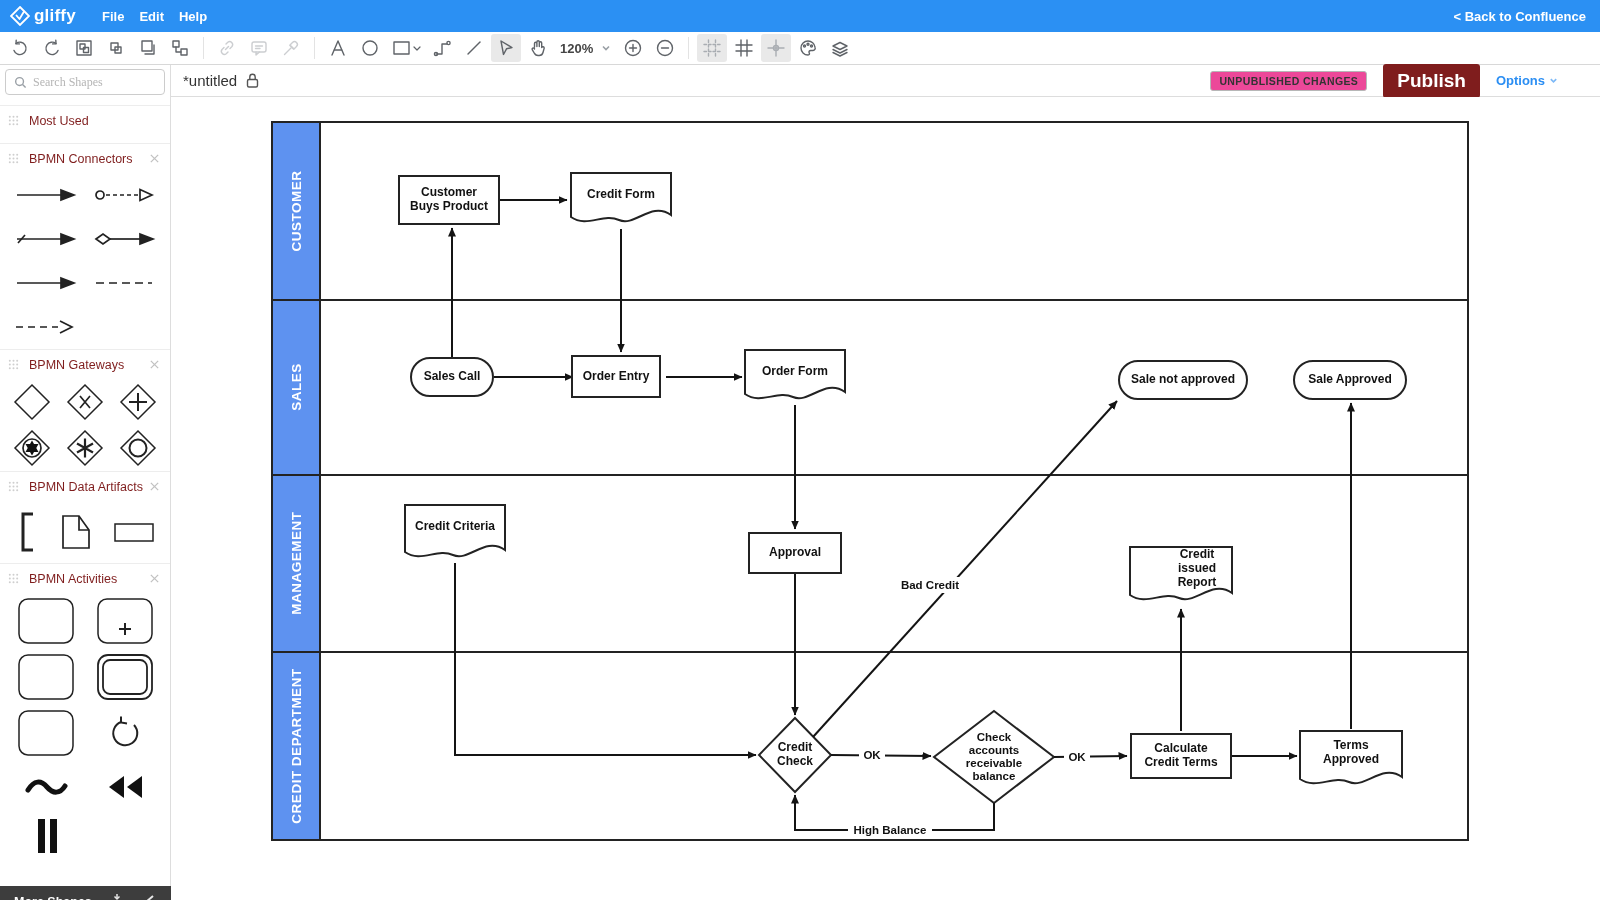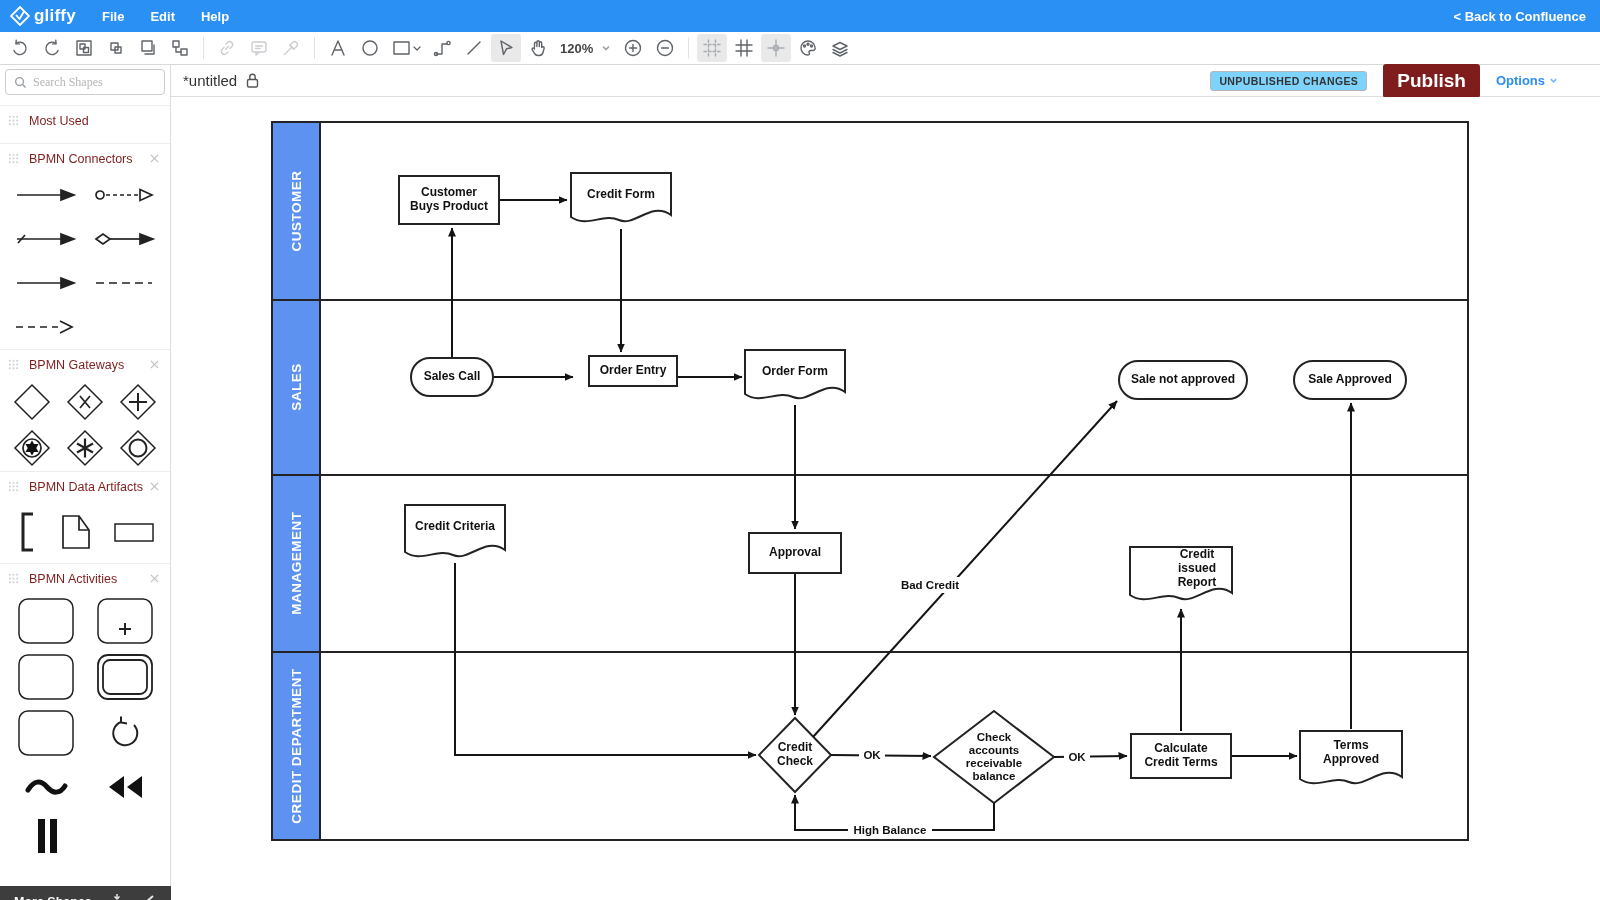--- a/index.html
+++ b/index.html
@@ -4,21 +4,21 @@
 <style>
   * { box-sizing: border-box; margin: 0; padding: 0; }
   html,body { width:1600px; height:900px; overflow:hidden;
     font-family:"Liberation Sans", sans-serif; background:#fff; }
 
   
   .topbar { position:absolute; left:0; top:0; width:1600px; height:32px;
     background:#2b90f3; display:flex; align-items:center; color:#fff; }
   .logo { display:flex; align-items:center; gap:4px; padding-left:10px; width:90px; }
   .logo-text { font-size:17px; font-weight:bold; letter-spacing:.2px; }
-  .menu { display:flex; gap:26px; padding-left:12px; }
+  .menu { display:flex; gap:15px; padding-left:12px; }
   .menu-item { font-size:13px; font-weight:bold; cursor:pointer; }
   .back-link { margin-left:auto; padding-right:14px; font-size:13px; font-weight:bold; cursor:pointer; }
 
   
   .toolbar { position:absolute; left:0; top:32px; width:1600px; height:33px;
     background:#fff; border-bottom:1px solid #d8d8d8; display:flex; align-items:center; padding-left:4px; }
   .tbtn { width:30px; height:28px; border-radius:3px; display:flex; align-items:center;
     justify-content:center; margin:0 1px; cursor:pointer; }
   .tbtn.active { background:#e9e9e9; }
   .tbtn svg { stroke:#5f6368; fill:none; stroke-width:1.4; stroke-linecap:round; stroke-linejoin:round; }
@@ -29,21 +29,21 @@
   .zoom-ctl svg { stroke:#9aa0a6; fill:none; stroke-width:1.6; }
 
   
   .titlebar { position:absolute; left:171px; top:65px; width:1429px; height:32px;
     background:#fff; border-bottom:1px solid #ddd; display:flex; align-items:center; }
   .doc-title { font-size:15px; color:#333; margin-left:12px; }
   .lock { margin-left:8px; display:flex; }
   .lock svg { stroke:#555; fill:none; stroke-width:1.4; }
   .title-right { margin-left:auto; display:flex; align-items:center; gap:16px; padding-right:42px; }
   .badge { font-size:10.5px; font-weight:bold; letter-spacing:.4px; color:#333;
-    border:1px solid #b7b7b7; border-radius:3px; padding:3px 8px; background:#7dd3fc; }
+    border:1px solid #b7b7b7; border-radius:3px; padding:3px 8px; background:#ec4899; }
   .publish-btn { background:#7f1d1d; color:#fff; font-size:19px; font-weight:bold;
     border:none; border-radius:3px; padding:6px 14px; cursor:pointer; }
   .options { color:#2b8ef3; font-size:13px; font-weight:bold; display:flex; align-items:center;
     gap:4px; cursor:pointer; }
   .options svg { stroke:#7db9f7; fill:none; stroke-width:1.8; }
 
   
   .sidebar { position:absolute; left:0; top:65px; width:171px; height:835px;
     background:#fff; border-right:1px solid #ddd; }
   .search-wrap { padding:4px 5px 6px 5px; }
@@ -645,21 +645,21 @@
       <line x1="1061" y1="659" x2="1126" y2="659" marker-end="url(#arr)"></line>
       <line x1="1180" y1="632" x2="1180" y2="306" marker-end="url(#arr)"></line>
       <line x1="642" y1="640" x2="946" y2="304" marker-end="url(#arr)"></line>
       <polyline points="823,706 823,733 624,733 624,698" marker-end="url(#arr)"></polyline>
     </g>
   </svg>
 
   <div class="node-box" style="left:227px; top:78px;  width:102px; height:50px;">Customer
 Buys Product</div>
   <div class="node-box stadium" style="left:239px; top:260px; width:84px;  height:40px;">Sales Call</div>
-  <div class="node-box" style="left:417px; top:258px; width:90px;  height:32px;">Order Entry</div>
+  <div class="node-box" style="left:400px; top:258px; width:90px;  height:43px;">Order Entry</div>
   <div class="node-box stadium" style="left:947px; top:263px; width:130px; height:40px;">Sale not approved</div>
   <div class="node-box stadium" style="left:1122px; top:263px; width:114px; height:40px;">Sale Approved</div>
   <div class="node-box" style="left:577px; top:435px; width:94px;  height:42px;">Approval</div>
   <div class="node-box" style="left:959px; top:636px; width:102px; height:46px;">Calculate
 Credit Terms</div>
 
   <div class="node-label" style="left:400px; top:80px;  width:100px; height:36px;">Credit Form</div>
   <div class="node-label" style="left:574px; top:257px; width:100px; height:36px;">Order Form</div>
   <div class="node-label" style="left:234px; top:412px; width:100px; height:36px;">Credit Criteria</div>
   <div class="node-label" style="left:959px; top:454px; width:102px; height:36px;padding-left:32px;">Credit issued

